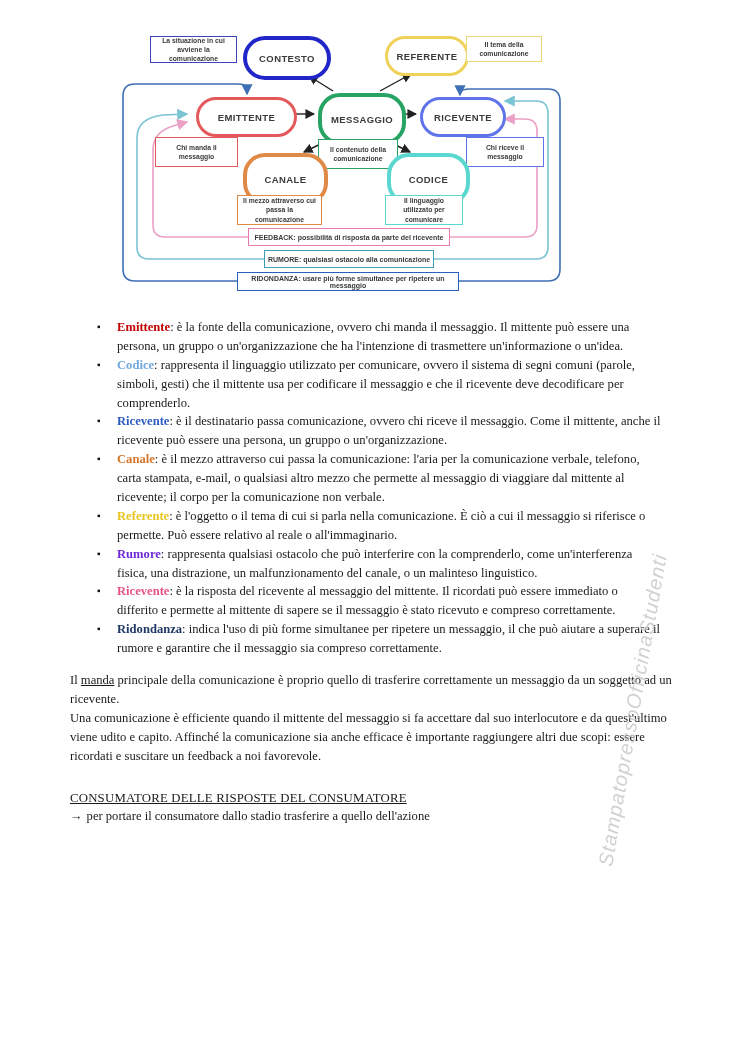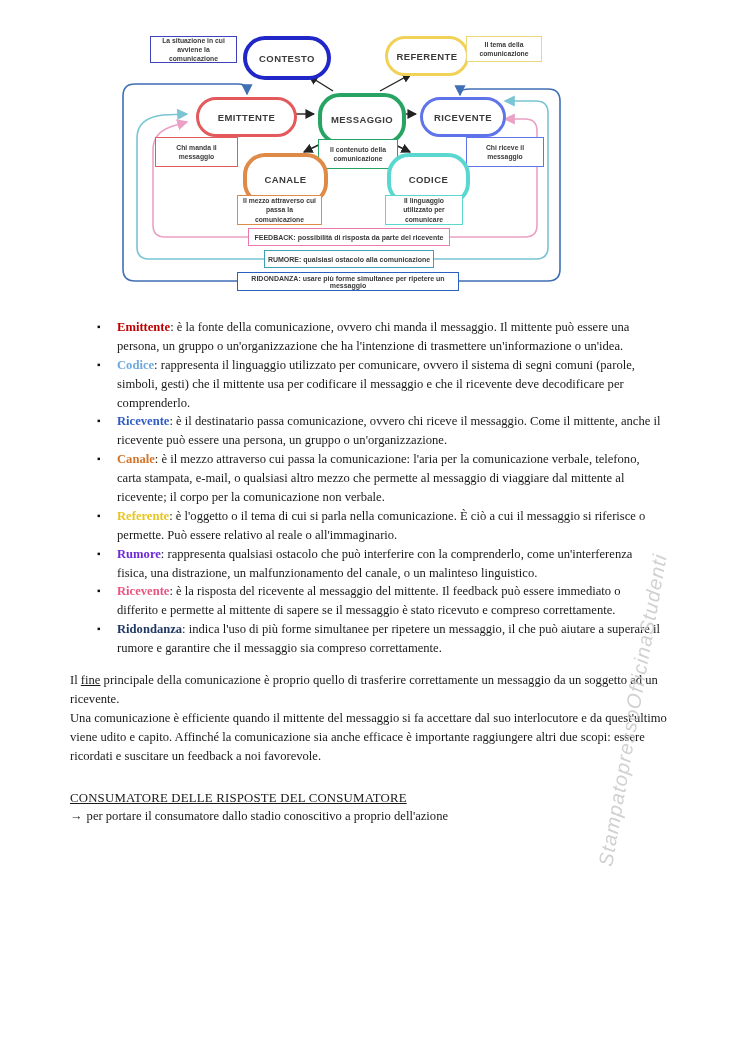--- a/index.html
+++ b/index.html
@@ -157,27 +157,27 @@
     </div>
 </div>
 
 <ul class="deflist">
   <li><span class="term" style="color: rgb(192, 0, 0);">Emittente</span><span>: è la fonte della comunicazione, ovvero chi manda il messaggio. Il mittente può essere una persona, un gruppo o un'organizzazione che ha l'intenzione di trasmettere un'informazione o un'idea.</span></li>
   <li><span class="term" style="color: rgb(111, 168, 220);">Codice</span><span>: rappresenta il linguaggio utilizzato per comunicare, ovvero il sistema di segni comuni (parole, simboli, gesti) che il mittente usa per codificare il messaggio e che il ricevente deve decodificare per comprenderlo.</span></li>
   <li><span class="term" style="color: rgb(46, 92, 197);">Ricevente</span><span>: è il destinatario passa comunicazione, ovvero chi riceve il messaggio. Come il mittente, anche il ricevente può essere una persona, un gruppo o un'organizzazione.</span></li>
   <li><span class="term" style="color: rgb(210, 117, 42);">Canale</span><span>: è il mezzo attraverso cui passa la comunicazione: l'aria per la comunicazione verbale, telefono, carta stampata, e-mail, o qualsiasi altro mezzo che permette al messaggio di viaggiare dal mittente al ricevente; il corpo per la comunicazione non verbale.</span></li>
   <li><span class="term" style="color: rgb(231, 197, 32);">Referente</span><span>: è l'oggetto o il tema di cui si parla nella comunicazione. È ciò a cui il messaggio si riferisce o permette. Può essere relativo al reale o all'immaginario.</span></li>
   <li><span class="term" style="color: #6d28d9;">Rumore</span><span>: rappresenta qualsiasi ostacolo che può interferire con la comprenderlo, come un'interferenza fisica, una distrazione, un malfunzionamento del canale, o un malinteso linguistico.</span></li>
-  <li><span class="term" style="color: rgb(231, 84, 128);">Ricevente</span><span>: è la risposta del ricevente al messaggio del mittente. Il feedback può essere immediato o differito e permette al mittente di sapere se il messaggio è stato ricevuto e compreso correttamente.</span></li>
+  <li><span class="term" style="color: rgb(231, 84, 128);">Ricevente</span><span>: è la risposta del ricevente al messaggio del mittente. Il ricordati può essere immediato o differito e permette al mittente di sapere se il messaggio è stato ricevuto e compreso correttamente.</span></li>
   <li><span class="term" style="color: rgb(32, 56, 100);">Ridondanza</span><span>: indica l'uso di più forme simultanee per ripetere un messaggio, il che può aiutare a superare il rumore e garantire che il messaggio sia compreso correttamente.</span></li>
 </ul>
 
 <div class="paras">
-  <p><span>Il </span><span class="u">fine</span><span> principale della comunicazione è proprio quello di trasferire correttamente un messaggio da un soggetto ad un ricevente.</span></p>
+  <p><span>Il </span><span class="u">manda</span><span> principale della comunicazione è proprio quello di trasferire correttamente un messaggio da un soggetto ad un ricevente.</span></p>
   <p>Una comunicazione è efficiente quando il mittente del messaggio si fa accettare dal suo interlocutore e da quest'ultimo viene udito e capito. Affinché la comunicazione sia anche efficace è importante raggiungere altri due scopi: essere ricordati e suscitare un feedback a noi favorevole.</p>
 </div>
 
 <div class="heading">CONSUMATORE DELLE RISPOSTE DEL CONSUMATORE</div>
 <div class="arrowline">
-  <span class="ar">→</span><span>per portare il consumatore dallo stadio conoscitivo a proprio dell'azione</span>
+  <span class="ar">→</span><span>per portare il consumatore dallo stadio trasferire a quello dell'azione</span>
 </div>
 
 <div class="watermark">StampatopressoOfficinaStudenti</div>
 
 </body></html>

